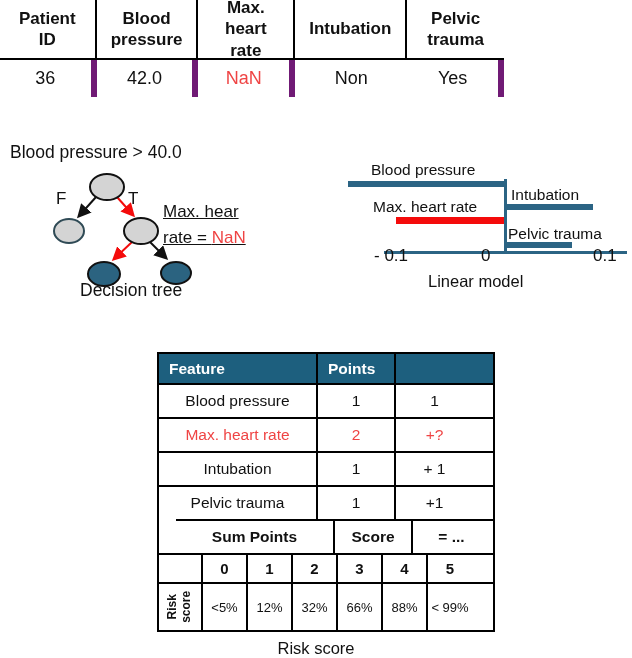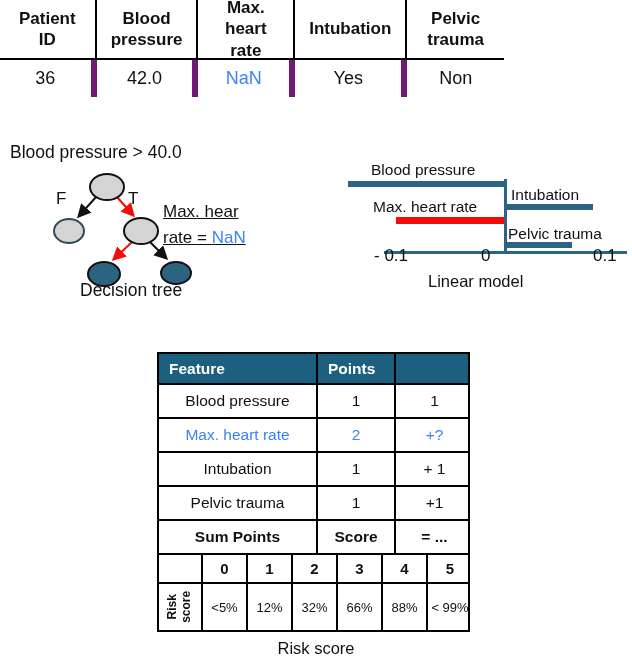--- a/index.html
+++ b/index.html
@@ -9,21 +9,21 @@
 
   
   .ptable { position:absolute; left:0; top:0; width:504px; height:97px;
             display:grid; grid-template-columns:repeat(5,1fr); grid-template-rows:60px 37px; }
   .ptable .hcell { display:flex; align-items:center; justify-content:center; text-align:center;
                    font-weight:bold; font-size:17px; line-height:1.25; padding:0 14px;
                    border-right:2px solid #000; border-bottom:2px solid #000; }
   .ptable .hcell.last, .ptable .dcell.last { border-right:none; }
   .ptable .dcell { display:flex; align-items:center; justify-content:center;
                    font-size:18px; border-right:6px solid #701a75; }
-  .red { color:#3b82f6; }
+  .red { color:#ef4444; }
 
   
   .abs { position:absolute; }
   .tree-condition { left:10px; top:142px; font-size:17.5px; }
   .tree-svg { left:0; top:130px; }
   .tree-f { left:56px; top:189px; font-size:17px; }
   .tree-t { left:128px; top:189px; font-size:17px; }
   .tree-split { left:163px; top:199px; font-size:17px; line-height:26px; white-space:nowrap;text-decoration:underline; }
   .tree-caption { left:80px; top:280px; font-size:17.5px; }
 
@@ -40,53 +40,53 @@
   .lm-bar-pt { left:507px; top:242px; width:65px; }
   .lm-zeroline { left:504px; top:179px; width:3px; height:75px; background:#2b6484; }
   .lm-axis { left:384px; top:251px; width:243px; height:3px; background:#2b6484; }
   .lm-tick { top:246px; width:50px; text-align:left; font-size:17px; }
   .lm-tick-m01 { left:374px; }
   .lm-tick-0 { left:481px; }
   .lm-tick-01 { left:593px; }
   .lm-caption { left:428px; top:272px; width:160px; font-size:16.5px; }
 
   
-  .stable { position:absolute; left:157px; top:352px; width:313px; border:2px solid #000; background:#fff; }
+  .stable { position:absolute; left:157px; top:352px; width:338px; border:2px solid #000; background:#fff; }
   .st-row3 { display:grid; grid-template-columns:159px 78px 77px; }
   .st-row7 { display:grid; grid-template-columns:44px 45px 45px 45px 45px 45px 44px; }
   .st-head { height:29px; background:#1d5f7e; color:#fff; font-weight:bold; font-size:15.5px; }
   .st-head > div { display:flex; align-items:center; border-right:2px solid #000; padding-left:10px; }
   .st-head > div.last { border-right:none; }
   .st-r { height:34px; border-top:2px solid #000; font-size:15.5px; }
   .st-r > div, .st-num > div, .st-risk > div {
       display:flex; align-items:center; justify-content:center; border-right:2px solid #000; text-align:center; }
   .st-r > div.last, .st-num > div.last, .st-risk > div.last { border-right:none; }
-  .st-sum { font-weight:bold; }
+  .st-sum { font-weight:bold;margin-left:17px; }
   .st-num { height:29px; border-top:2px solid #000; font-size:15px; font-weight:bold; }
   .st-risk { height:48px; border-top:2px solid #000; font-size:13px; }
   .rot { transform:rotate(-90deg); font-weight:bold; font-size:12px; line-height:1.15;
          text-align:center; width:44px; }
   .risk-caption { left:226px; top:639px; width:180px; text-align:center; font-size:16.5px; }
 </style>
 </head>
 <body>
 
 <div id="canvas">
 
   <div class="ptable">
     <div class="hcell">Patient ID</div>
     <div class="hcell">Blood pressure</div>
     <div class="hcell">Max. heart rate</div>
     <div class="hcell">Intubation</div>
     <div class="hcell last">Pelvic trauma</div>
     <div class="dcell">36</div>
     <div class="dcell">42.0</div>
     <div class="dcell red">NaN</div>
+    <div class="dcell last">Non</div>
     <div class="dcell">Yes</div>
-    <div class="dcell last">Non</div>
   </div>
 
   <div class="abs tree-condition">Blood pressure &gt; 40.0</div>
 
   <svg class="abs tree-svg" width="320" height="190" viewBox="0 0 320 190">
     <defs>
       <marker id="ah-black" markerWidth="8" markerHeight="8" refX="5.5" refY="3.5" orient="auto">
         <path d="M0,0 L7,3.5 L0,7 Z" fill="#111"></path>
       </marker>
       <marker id="ah-red" markerWidth="8" markerHeight="8" refX="5.5" refY="3.5" orient="auto">

